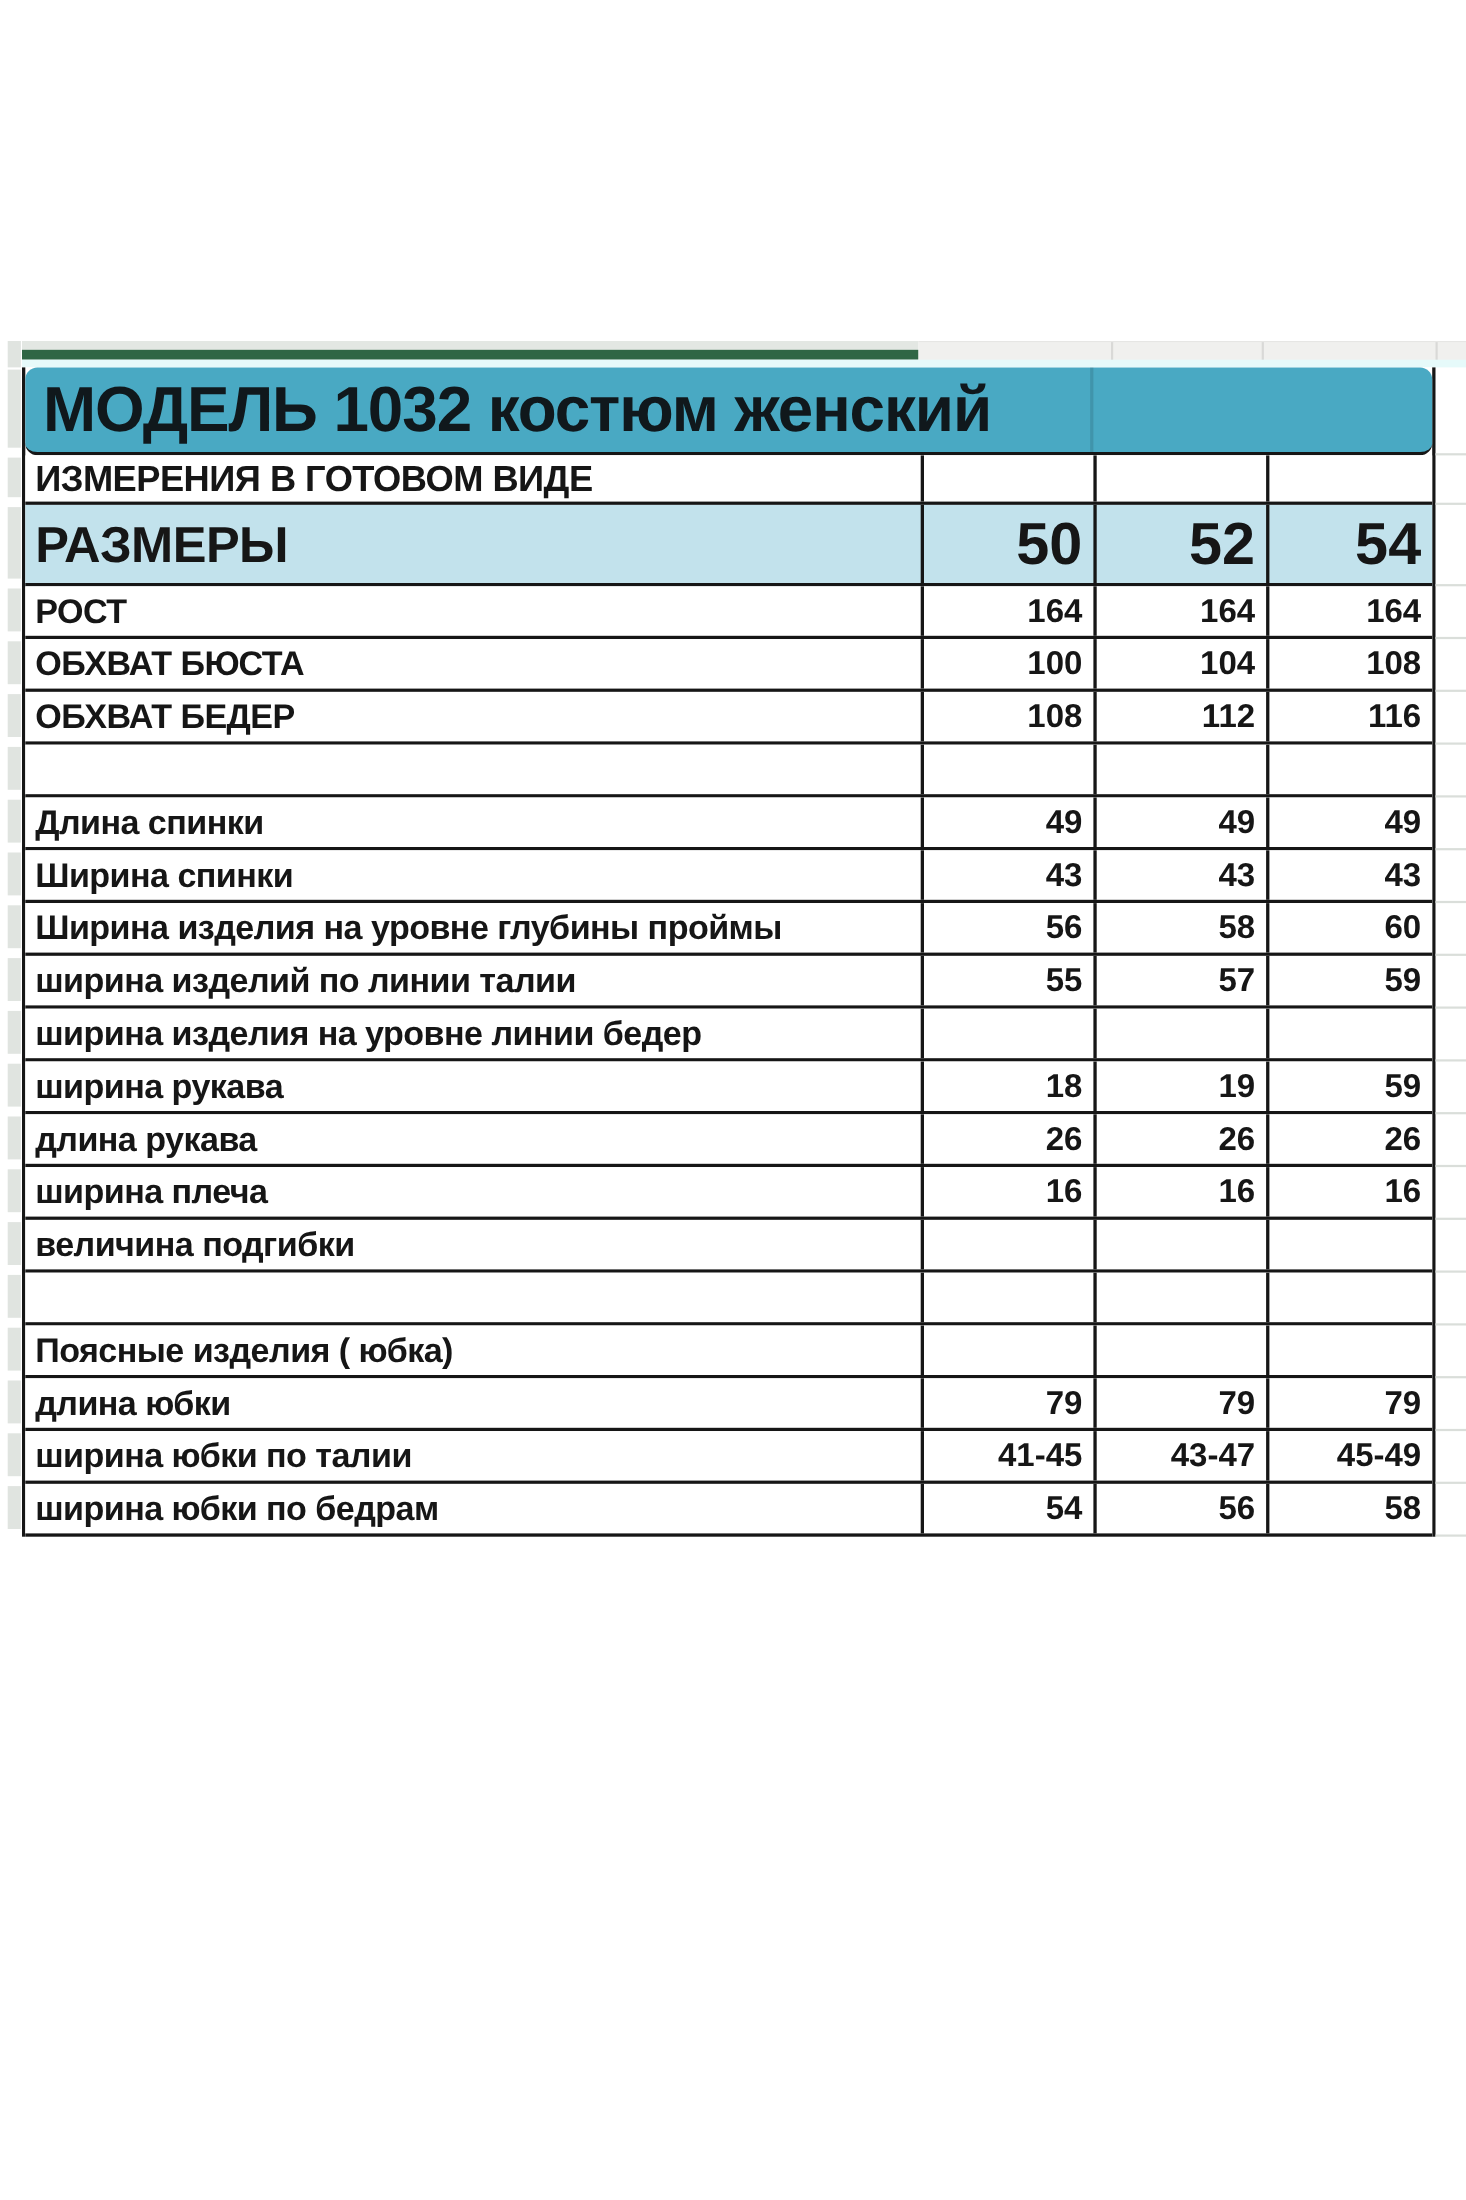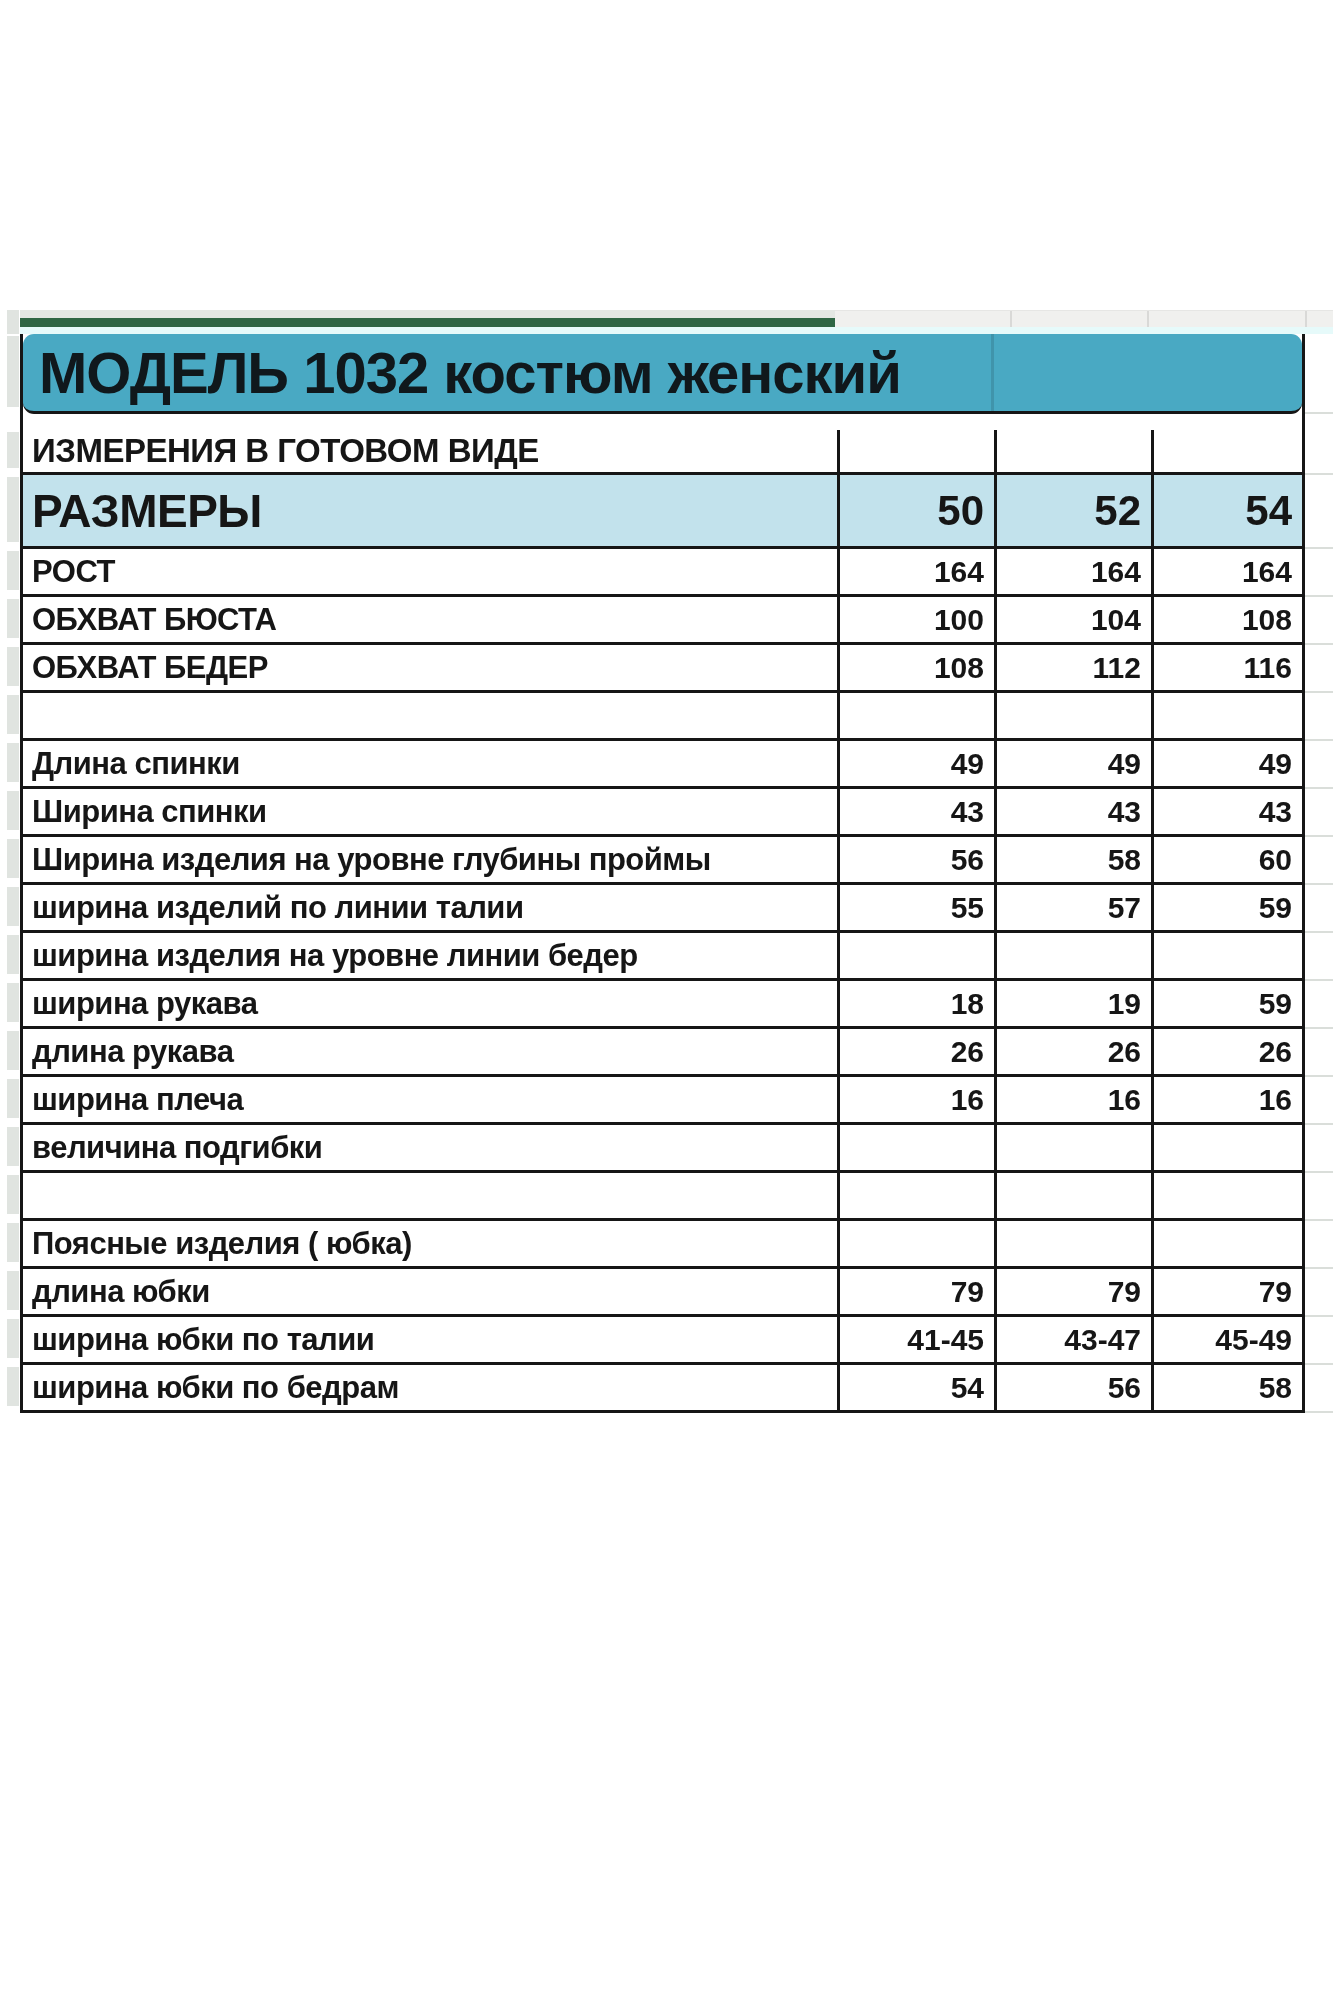--- a/index.html
+++ b/index.html
@@ -39,26 +39,26 @@
   .cell{display:flex;align-items:center;box-sizing:border-box;overflow:hidden;white-space:nowrap;}
   .cell + .cell{border-left:3px solid var(--grid_line,#161616);}
   .label{width:814px;padding-left:9px;font-weight:700;font-size:31px;letter-spacing:-0.5px;}
   .val{width:157px;justify-content:flex-end;padding-right:10px;font-weight:700;font-size:30px;}
   .val.last{width:151px;}
 
   .title-row{height:80px;background:var(--title_bg,#49a9c3);border-radius:11px;}
   .title-cell{width:100%;padding-left:16px;font-weight:700;font-size:58px;letter-spacing:-1px;color:#10181c;}
   .title-faint-line{position:absolute;left:968px;top:0;bottom:0;width:3px;background:rgba(0,0,0,0.12);}
 
-  .sub-row{height:45px;background:#ffffff;margin-top:16px;}
+  .sub-row{height:45px;background:#ffffff;}
   .sub-row .label{font-size:33px;}
 
   .sizes-row{height:74px;background:var(--sizes_bg,#c2e2ec);}
   .sizes-row .label{font-size:46px;}
-  .sizes-row .val{font-size:42px;}
+  .sizes-row .val{font-size:54px;}
 
   .data-row{height:48px;background:#ffffff;}
 </style>
 </head>
 <body>
 
 <div class="screenshot">
   <div class="sheet">
 
     <div class="gutter-top"></div>

